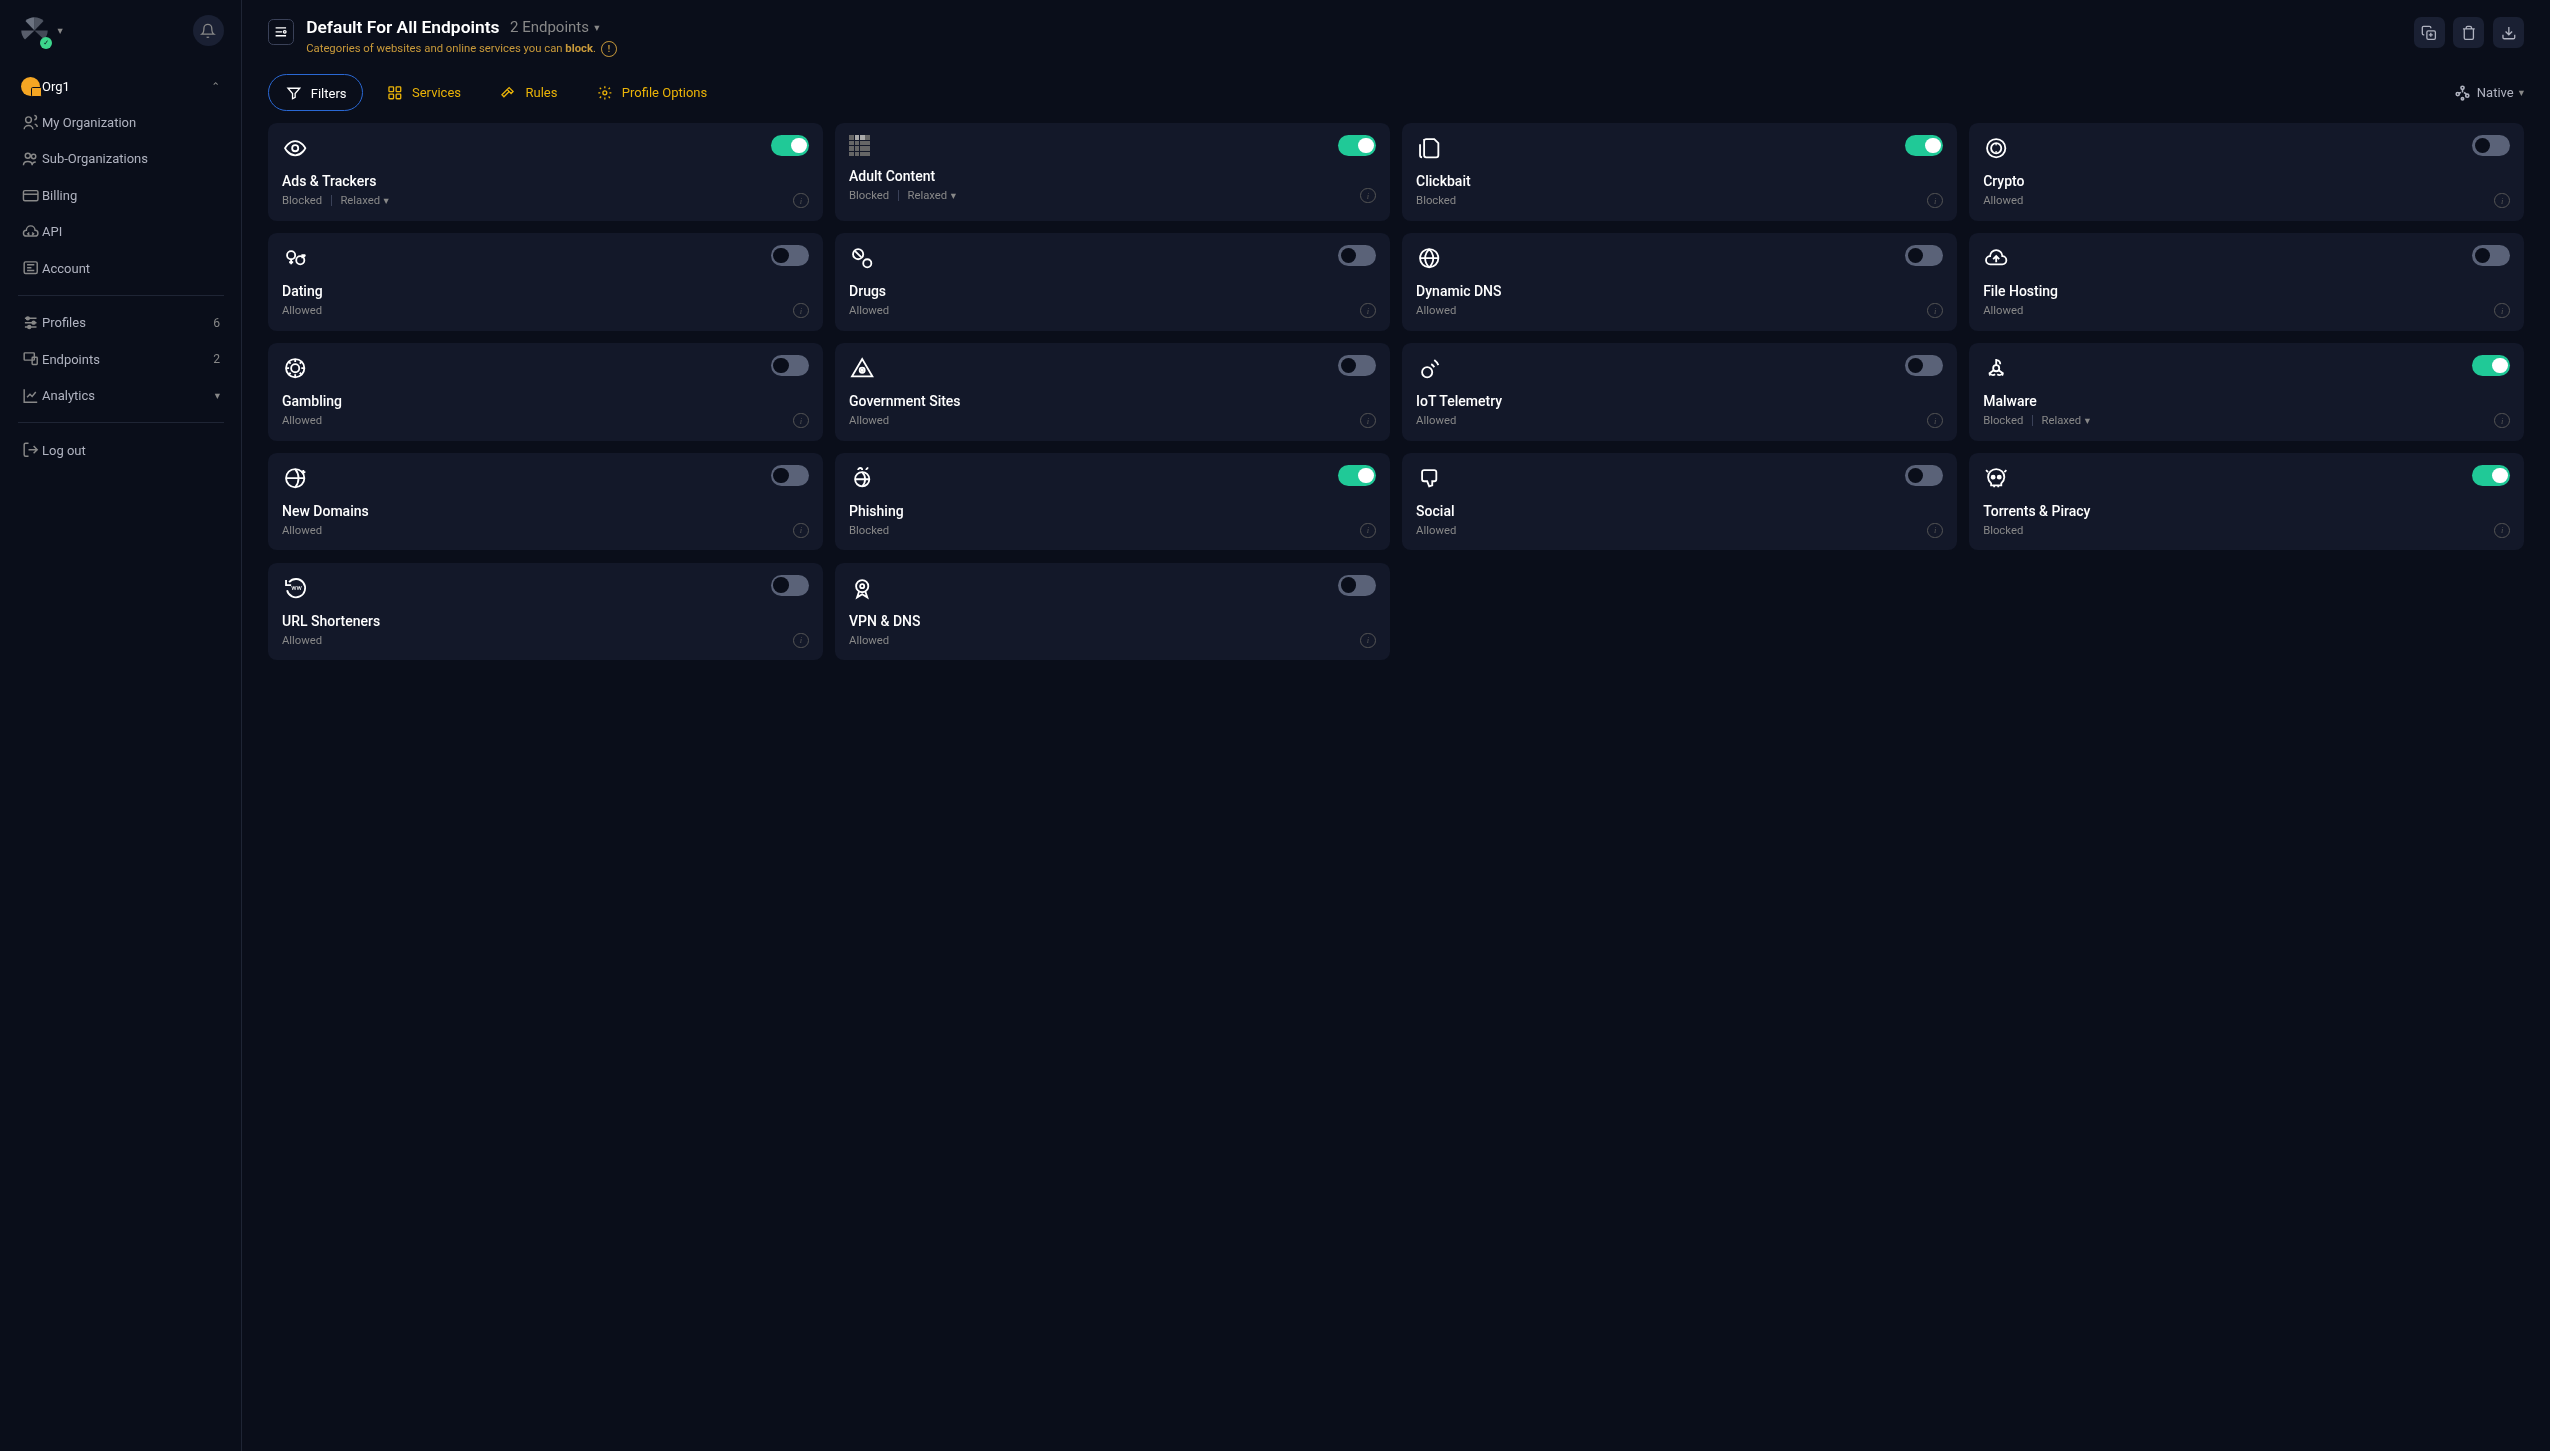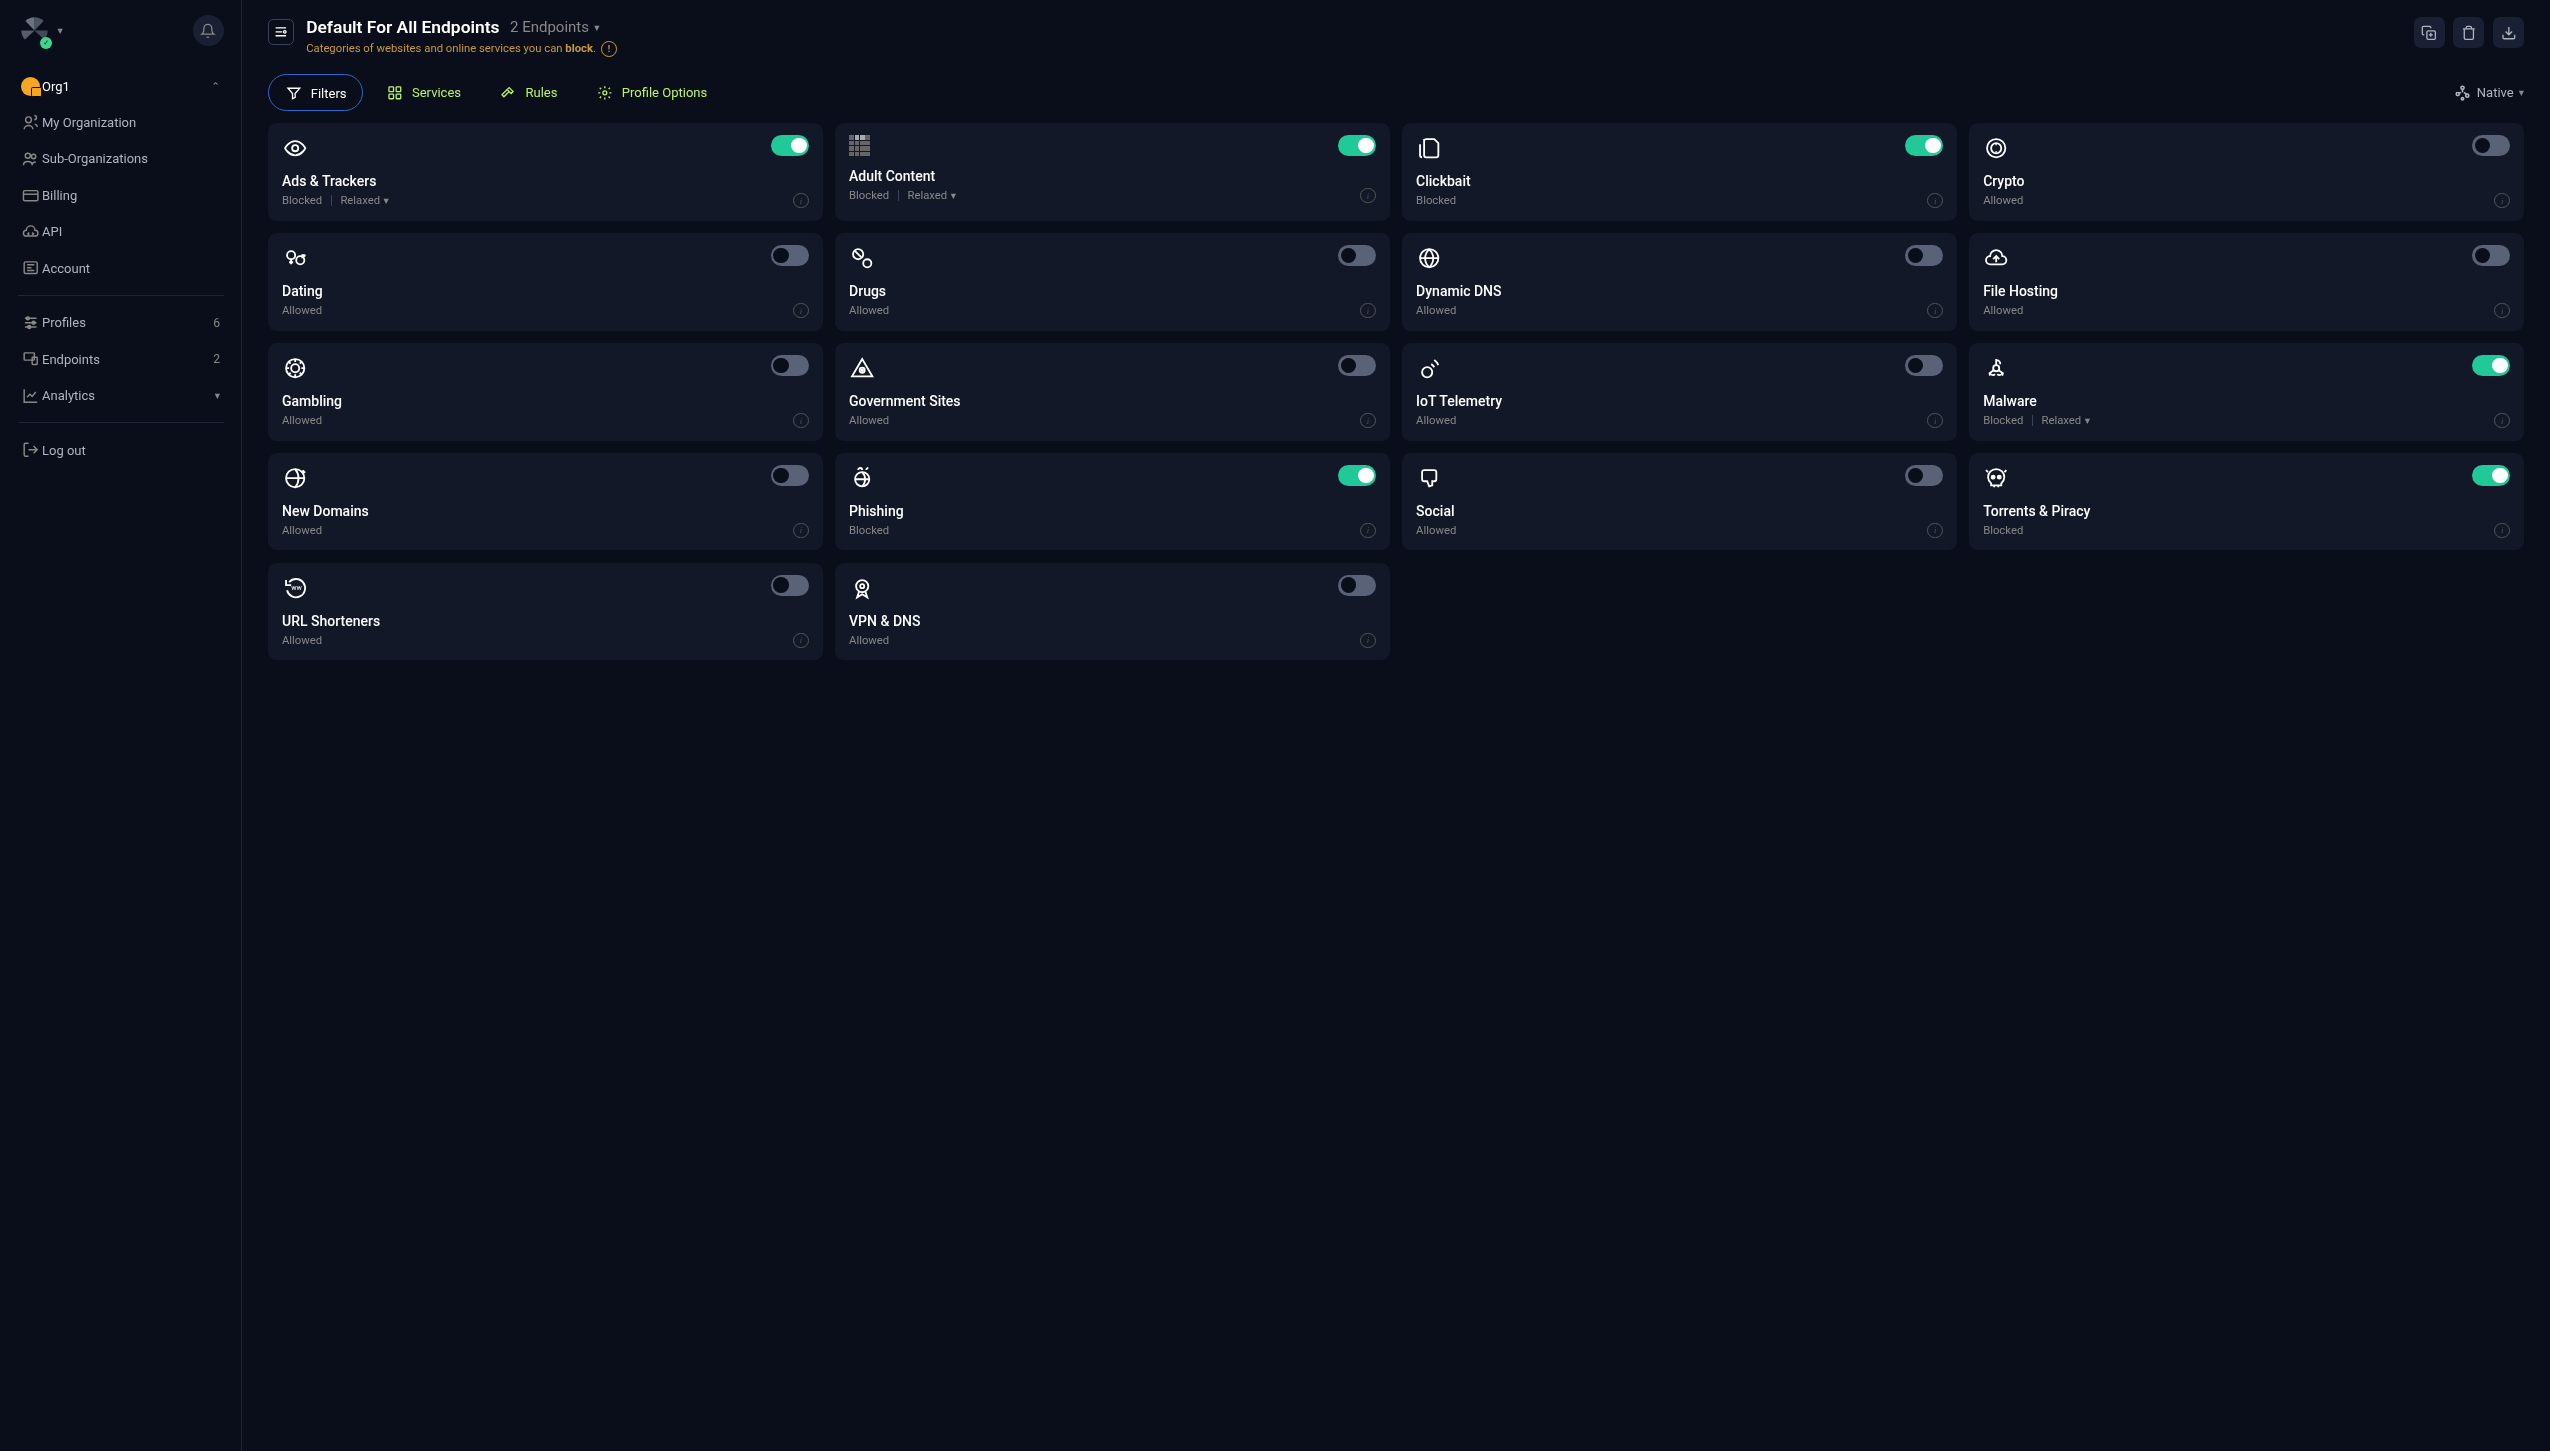--- a/index.html
+++ b/index.html
@@ -27,21 +27,21 @@
 .hdr-title-row { display:flex; align-items:center; gap:10.5px; }
 .hdr-title { font-size:17.4px; font-weight:600; color:#fff; }
 .hdr-sub { color:#888; font-size:15px; display:flex; align-items:center; gap:5.2px; cursor:pointer; }
 .hdr-desc { font-size:11.3px; color:#c99a3a; margin-top:3.5px; display:flex; align-items:center; gap:5.2px; }
 .hdr-desc b { font-weight:700; }
 .pill-warn { width:15.7px; height:15.7px; border-radius:50%; border:1.7px solid #c99a3a; display:inline-flex; align-items:center; justify-content:center; font-size:8.7px; color:#c99a3a; font-weight:700; }
 .hdr-actions { display:flex; gap:8.7px; }
 .hdr-btn { width:31px; height:31px; background:#1a2033; border-radius:7px; display:flex; align-items:center; justify-content:center; cursor:pointer; color:#b0b3c0; }
 .tabs-row { display:flex; align-items:center; justify-content:space-between; margin-bottom:12.2px; }
 .tabs { display:flex; gap:7px; }
-.tab { display:flex; align-items:center; gap:8.7px; padding:8.7px 15.7px; border-radius:19px; color:#bef264; font-size:13px; cursor:pointer; }
+.tab { display:flex; align-items:center; gap:8.7px; padding:8.7px 15.7px; border-radius:19px; color:#eab308; font-size:13px; cursor:pointer; }
 .tab.active { border:0.9px solid #2a68d4; color:#fff;align-items:flex-end; }
 .tab .ico { width:17.4px; height:17.4px; display:flex; align-items:center; justify-content:center; }
 .native-sel { display:flex; align-items:center; gap:5px; color:#b0b3c0; cursor:pointer; font-size:13px; }
 .native-sel .ico { width:19px; height:19px; }
 .grid { display:grid; grid-template-columns:repeat(4,1fr); gap:12.2px; }
 .card { background:#131829; border-radius:8.7px; padding:12.2px 14px; position:relative; }
 .card-top { display:flex; justify-content:space-between; align-items:flex-start; margin-bottom:12.2px;gap:42px; }
 .card-ico { width:26px; height:26px; display:flex; align-items:center; justify-content:center; color:#fff; }
 .toggle { width:38px; height:21px; border-radius:10.5px; background:#3a4158; position:relative; cursor:pointer; }
 .toggle.on { background:#20c997; }

